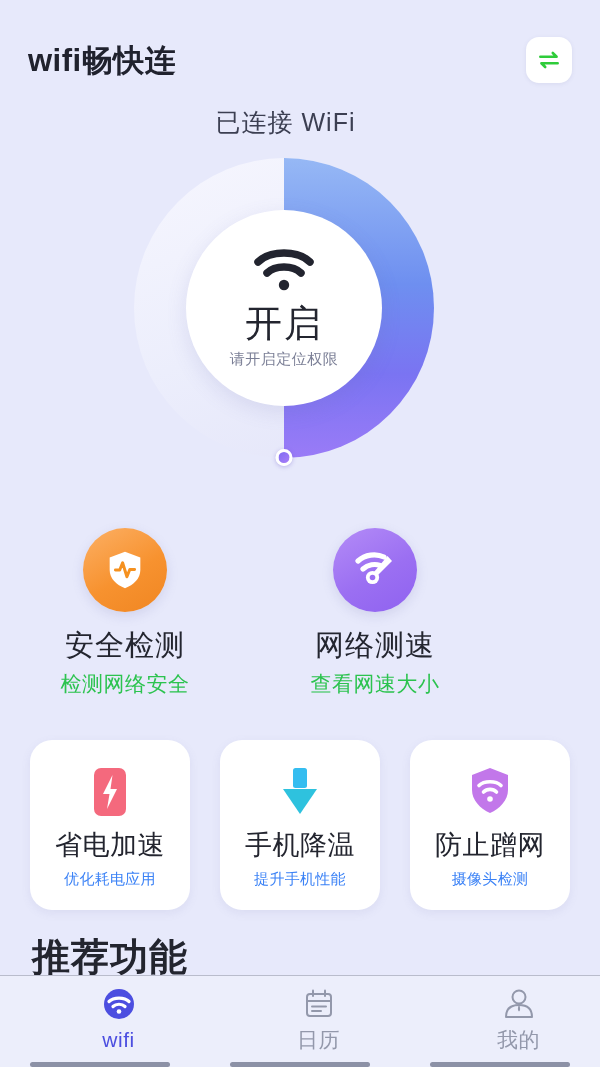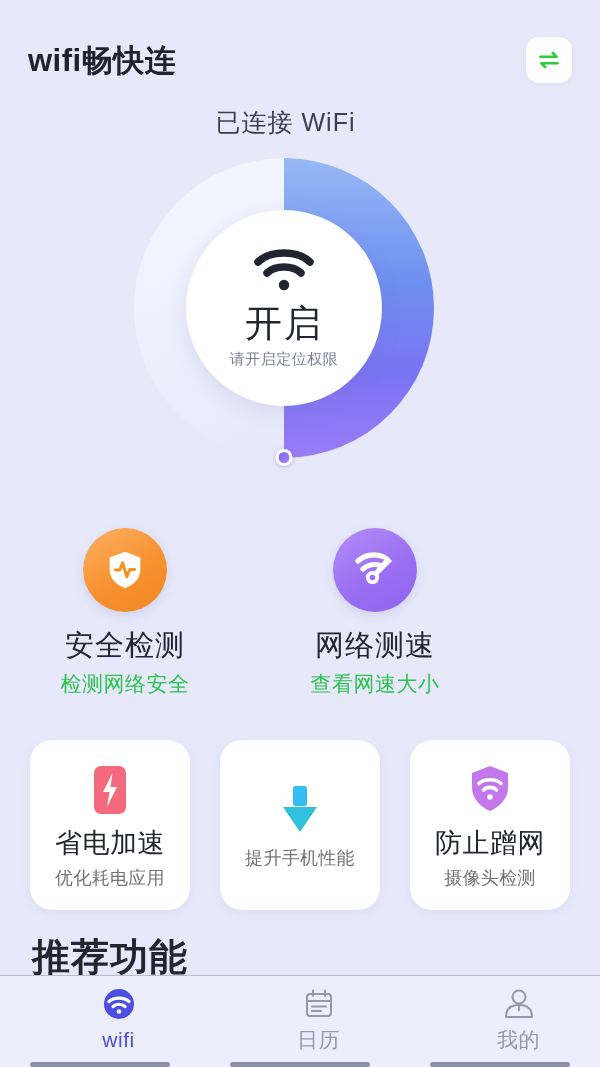--- a/index.html
+++ b/index.html
@@ -190,22 +190,22 @@
   }
   .card-title {
     margin-top: 13px;
     font-size: 27px;
     color: #23252f;
     letter-spacing: 0.5px;
     line-height: 1;
   }
   .card-sub {
     margin-top: 12px;
-    font-size: 18px;
-    color: #737373;
+    font-size: 15px;
+    color: #3b82f6;
     letter-spacing: 0.3px;
     line-height: 1;
   }
 
   
   .section-title {
     position: absolute;
     top: 938px;
     left: 32px;
     font-size: 38px;
@@ -345,20 +345,21 @@
       <div class="card-sub">优化耗电应用</div>
     </div>
 
     <div class="feat-card">
       <div class="card-icon">
         <svg width="44" height="52" viewBox="0 0 44 52">
           <rect x="15" y="2" width="14" height="20" rx="2.5" fill="#35bdf0"></rect>
           <path d="M5 23 H39 L22 48 Z" fill="#2ec2de"></path>
         </svg>
       </div>
+      <div class="card-title">手机降温</div>
       <div class="card-sub">提升手机性能</div>
     </div>
 
     <div class="feat-card">
       <div class="card-icon">
         <svg width="44" height="52" viewBox="0 0 44 52">
           <path d="M22 2 L40 9 V24 C40 34 32 42.5 22 47 C12 42.5 4 34 4 24 V9 Z" fill="#c277ea"></path>
           <path d="M11 19.5 C16 14.5, 28 14.5, 33 19.5" fill="none" stroke="#ffffff" stroke-width="3.6" stroke-linecap="round"></path>
           <path d="M15.5 26 C19 22.5, 25 22.5, 28.5 26" fill="none" stroke="#ffffff" stroke-width="3.6" stroke-linecap="round"></path>
           <circle cx="22" cy="33" r="2.8" fill="#ffffff"></circle>

